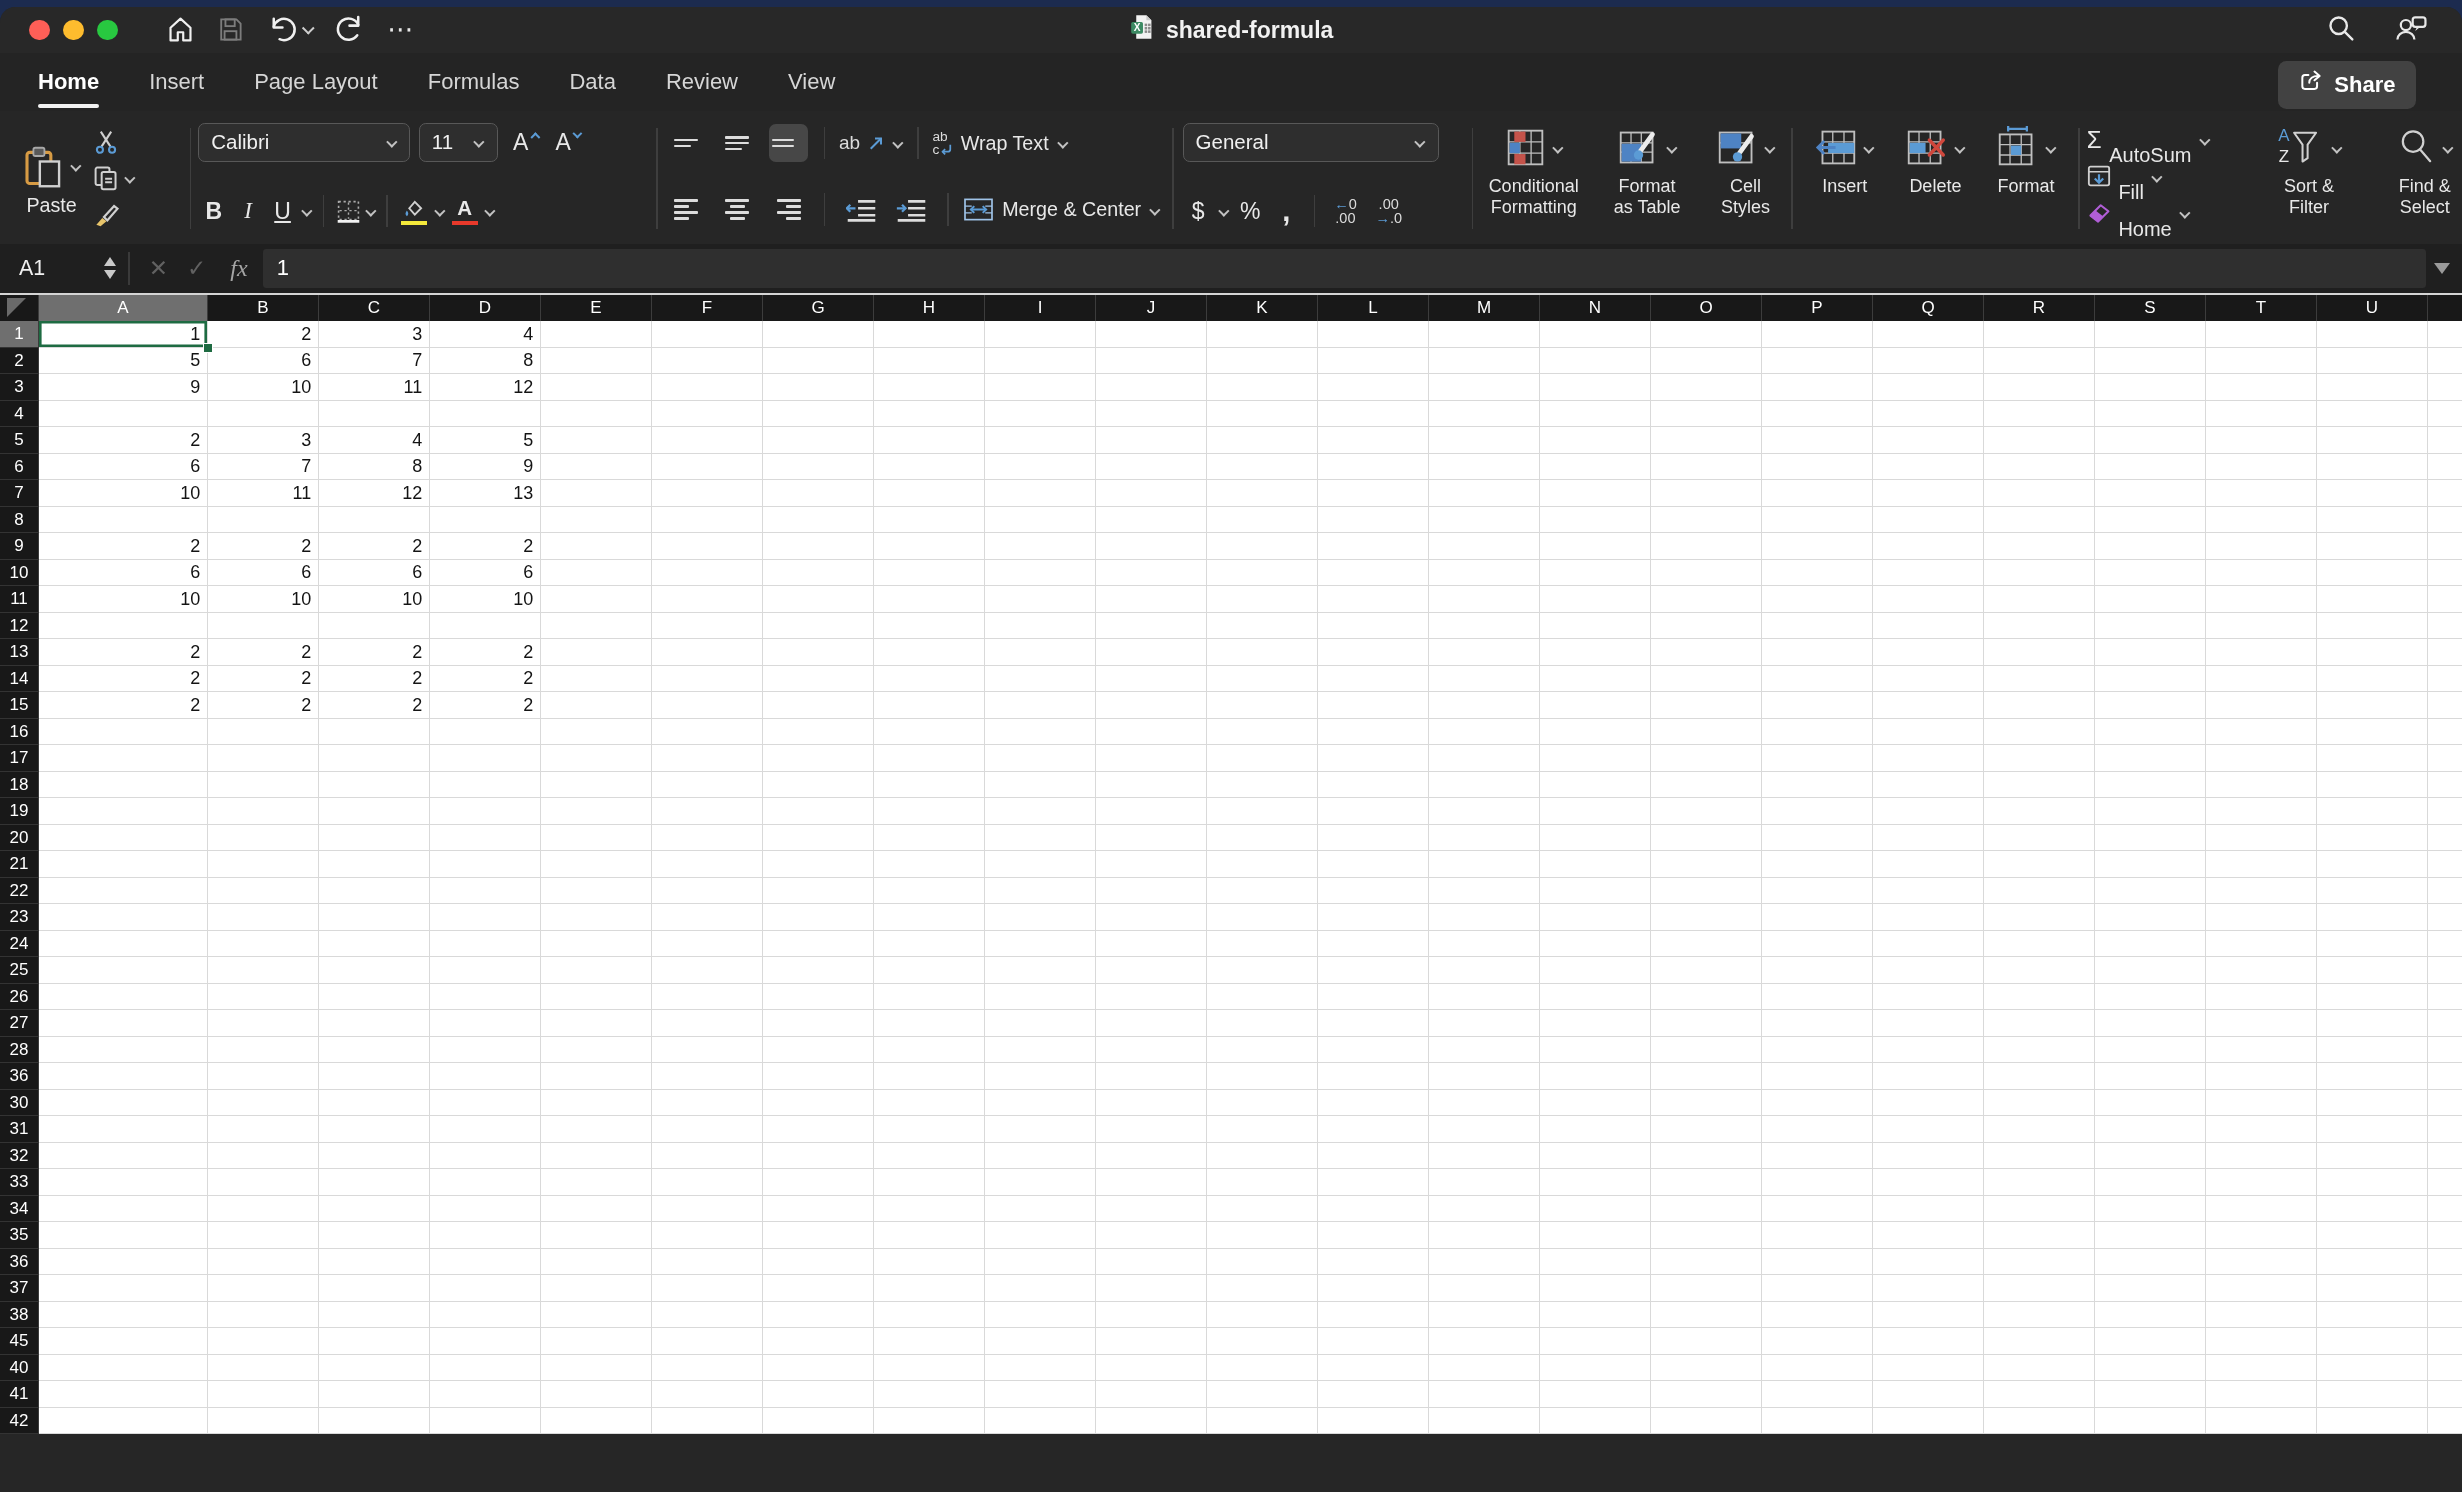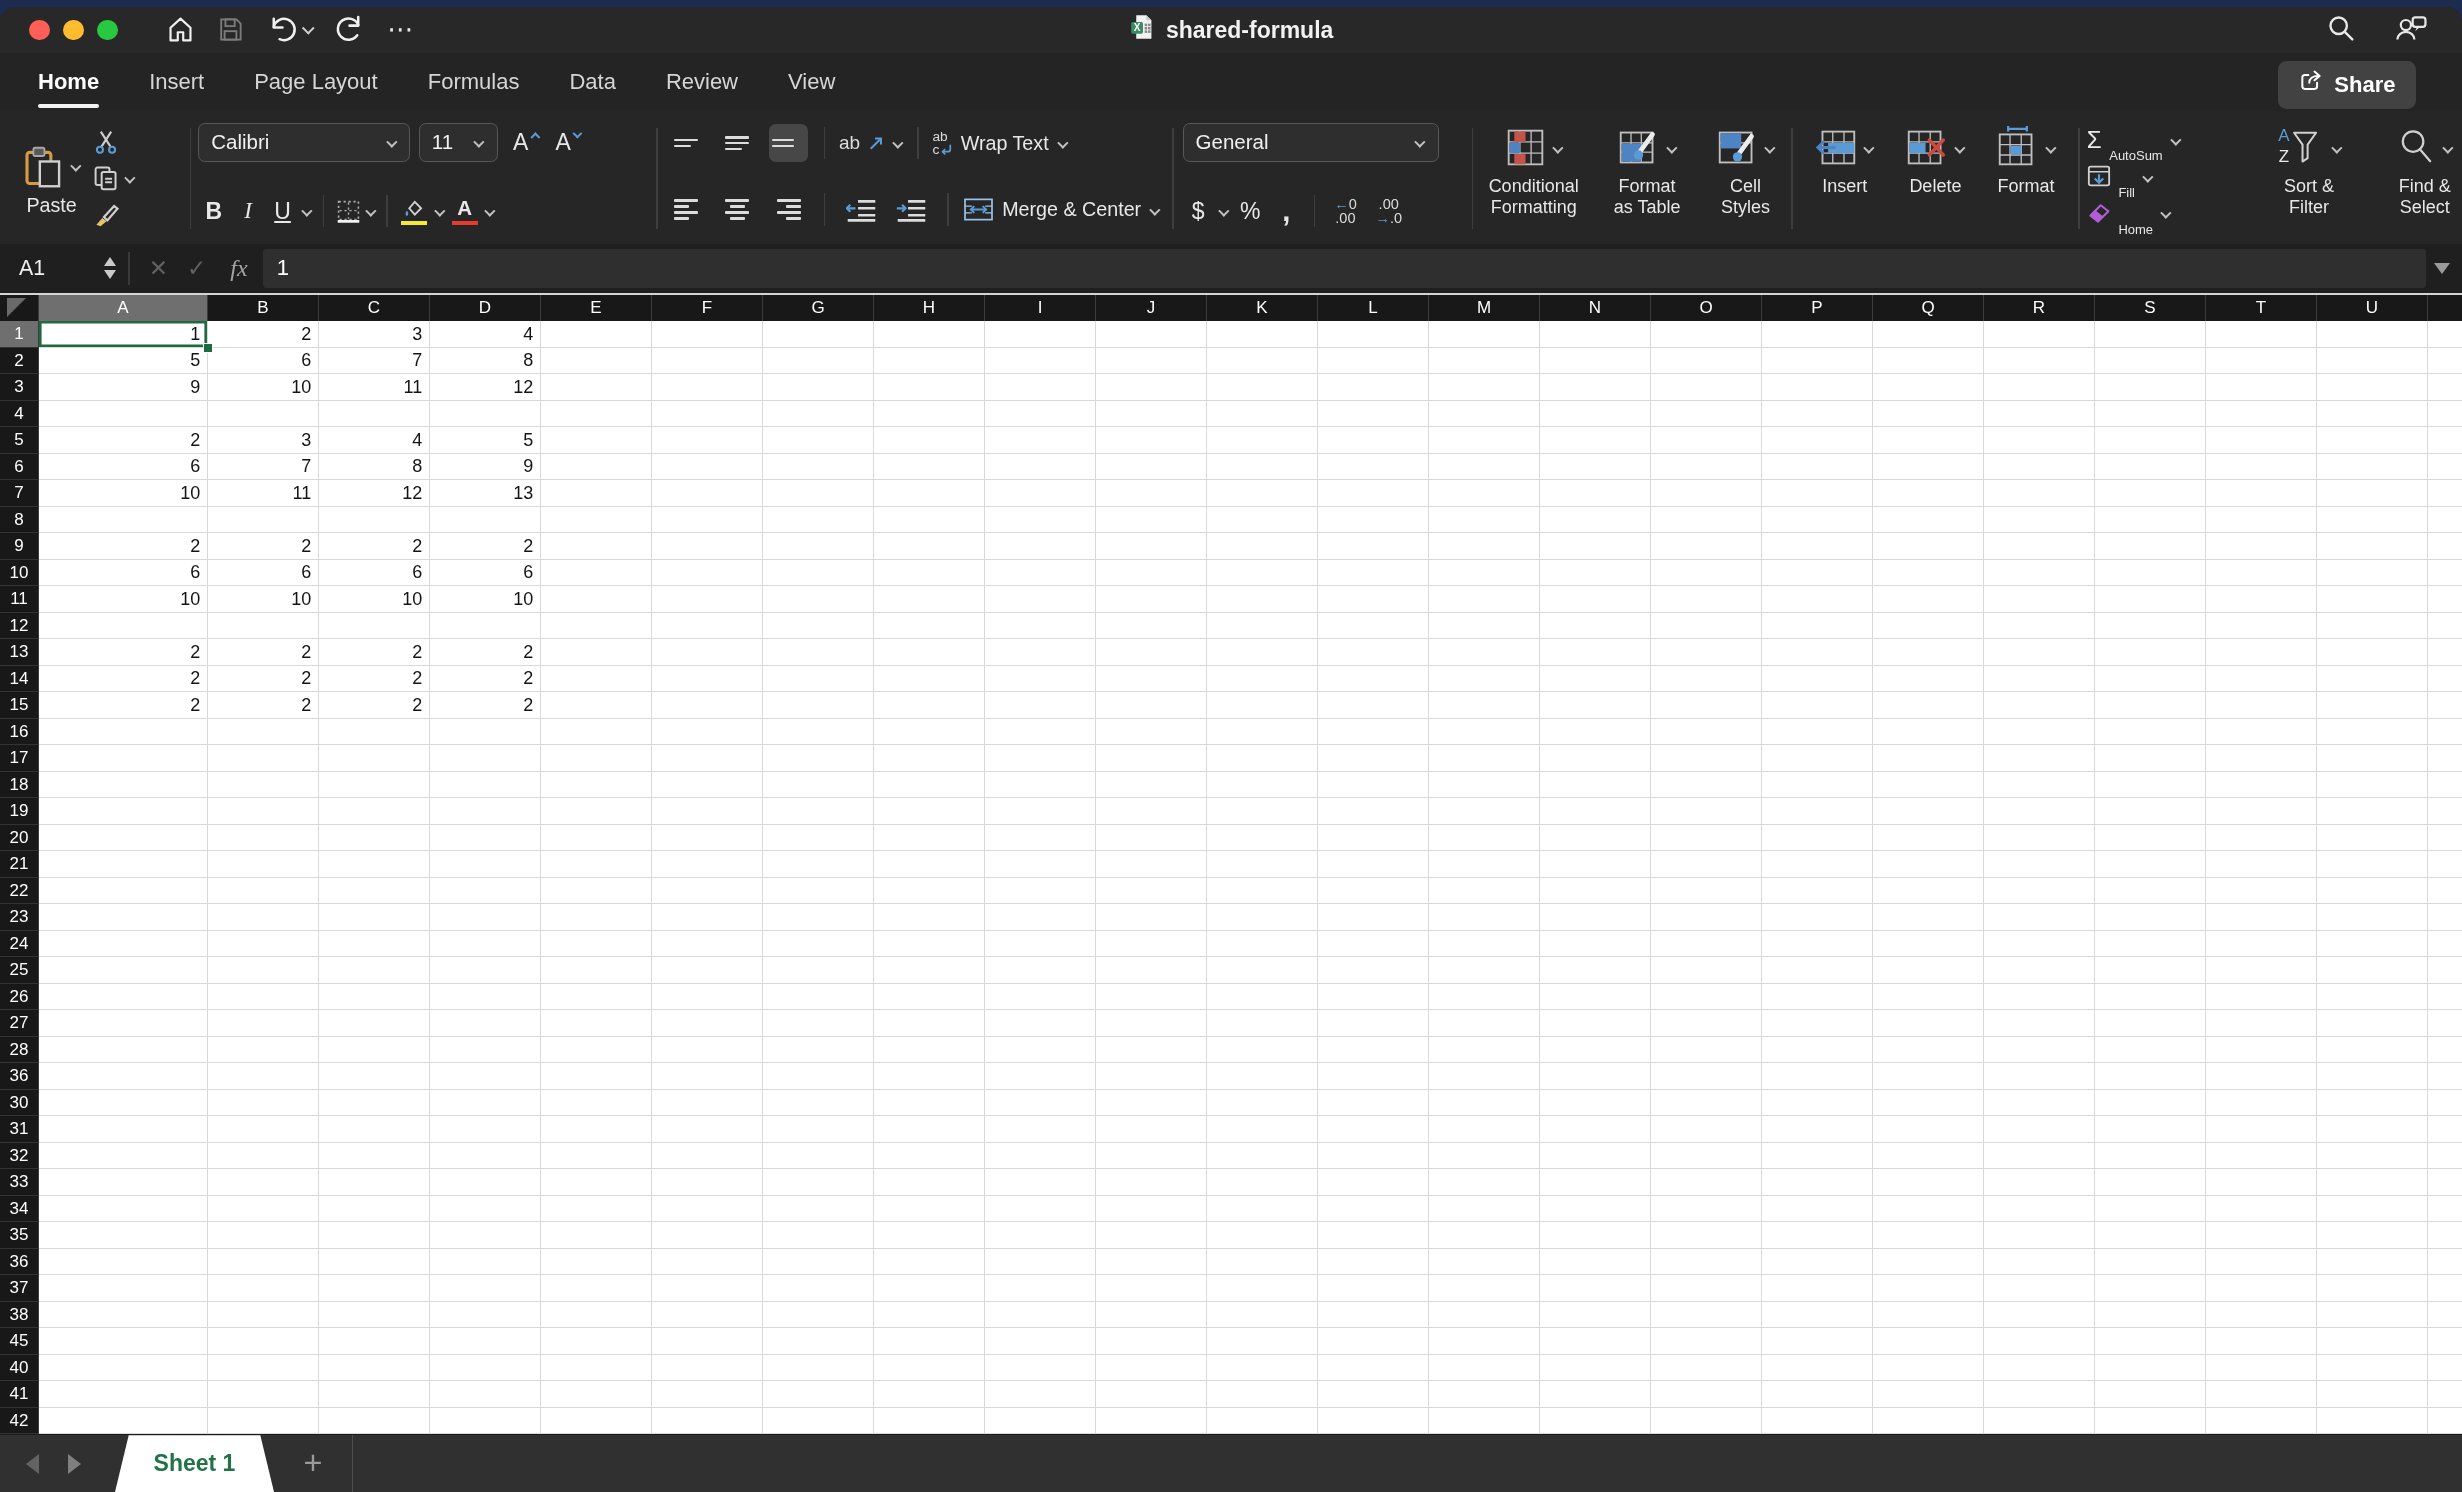--- a/index.html
+++ b/index.html
@@ -75,21 +75,21 @@
 
   .bigbtn { display:flex; flex-direction:column; align-items:center; justify-content:flex-start; padding-top:3.4px; }
   .bigbtn .icon-row { display:flex; align-items:center; gap:6px; height:50px; }
   .biglabel { color:#e8e8e8; font-size:18px; line-height:21.4px; text-align:center; margin-top:3.4px; white-space:pre-line; }
   .stylesgrp { width:304px; justify-content:space-between; padding:0 8.5px; }
   .cellsgrp { width:272px; justify-content:space-around; }
 
   .editgrp { flex:1; gap:6.8px; padding-right:8.5px; }
   .editstack { display:flex; flex-direction:column; justify-content:space-between; padding:3.4px 0 6.8px; width:161px; }
   .editstack .rrow { gap:7.7px; height:34px; }
-  .editstack .rlabel { font-size:13px;margin-top:32px; }
+  .editstack .rlabel { font-size:20px;margin-top:32px; }
 
   
   .fbar { height:51px; background:#1f1f1f; display:flex; align-items:center; border-bottom:2.6px solid #d4d4d4; flex:none; }
   .namebox { width:128px; display:flex; align-items:center; padding-left:19px; color:#f0f0f0; font-size:21.4px; }
   .spinners { display:flex; flex-direction:column; gap:4.3px; margin-left:auto; margin-right:12px; }
   .tri-up { width:0; height:0; border-left:6.8px solid transparent; border-right:6.8px solid transparent; border-bottom:9.4px solid #c9c9c9; }
   .tri-dn { width:0; height:0; border-left:6.8px solid transparent; border-right:6.8px solid transparent; border-top:9.4px solid #c9c9c9; }
   .fbar .vdiv { width:1.7px; height:32.5px; background:#3a3a3a; }
   .fb-ic { color:#616161; font-size:23px; margin:0 19px; }
   .fx { color:#a5a5a5; font-size:24px; font-style:italic; font-family:"Liberation Serif", serif; margin:0 15.4px 0 5.1px; }
@@ -1728,27 +1728,15 @@
         <div class="gcell" style="width: 111px;"></div>
         <div class="gcell" style="width: 111px;"></div>
         <div class="gcell" style="width: 111px;"></div>
         <div class="gcell" style="width: 111px;"></div>
         <div class="gcell" style="width: 111px;"></div>
         <div class="gcell" style="width: 111px;"></div>
         <div class="gcell" style="width: 111px;"></div>
       </div>
     </div>
 
-  <div class="sheetbar">
-    <div class="navarrows">
-      <div class="tri-l" style="opacity:.65"></div>
-      <div class="tri-r"></div>
-    </div>
-    <div id="sheetTabs" style="display:flex; align-items:stretch;">
-        <div class="sheettab">Sheet 1</div>
-      </div>
-    <div class="addtab">
-      <span>+</span>
-    </div>
-  </div>
 
 </div>
 
 
 </body></html>

